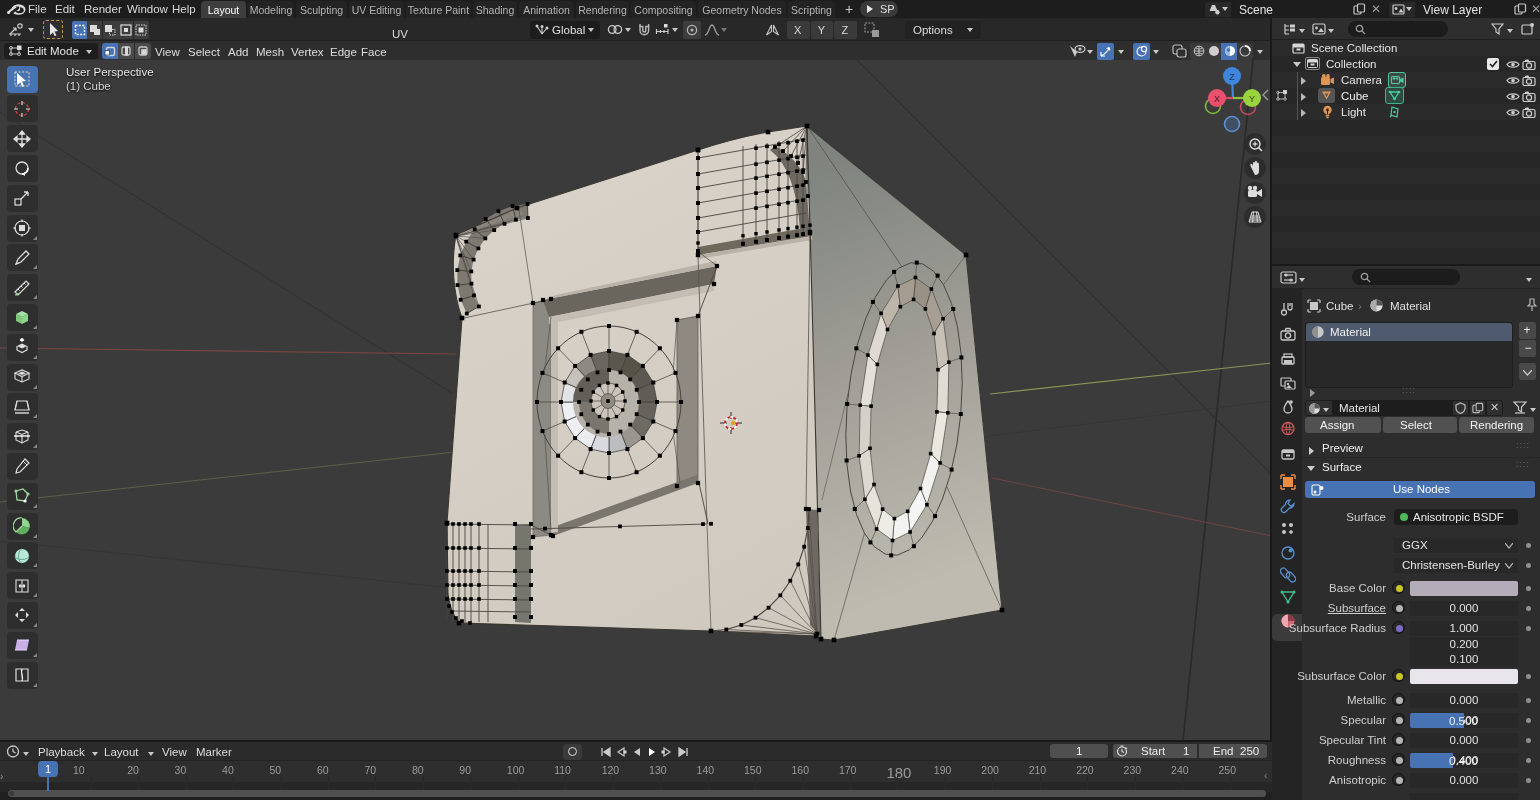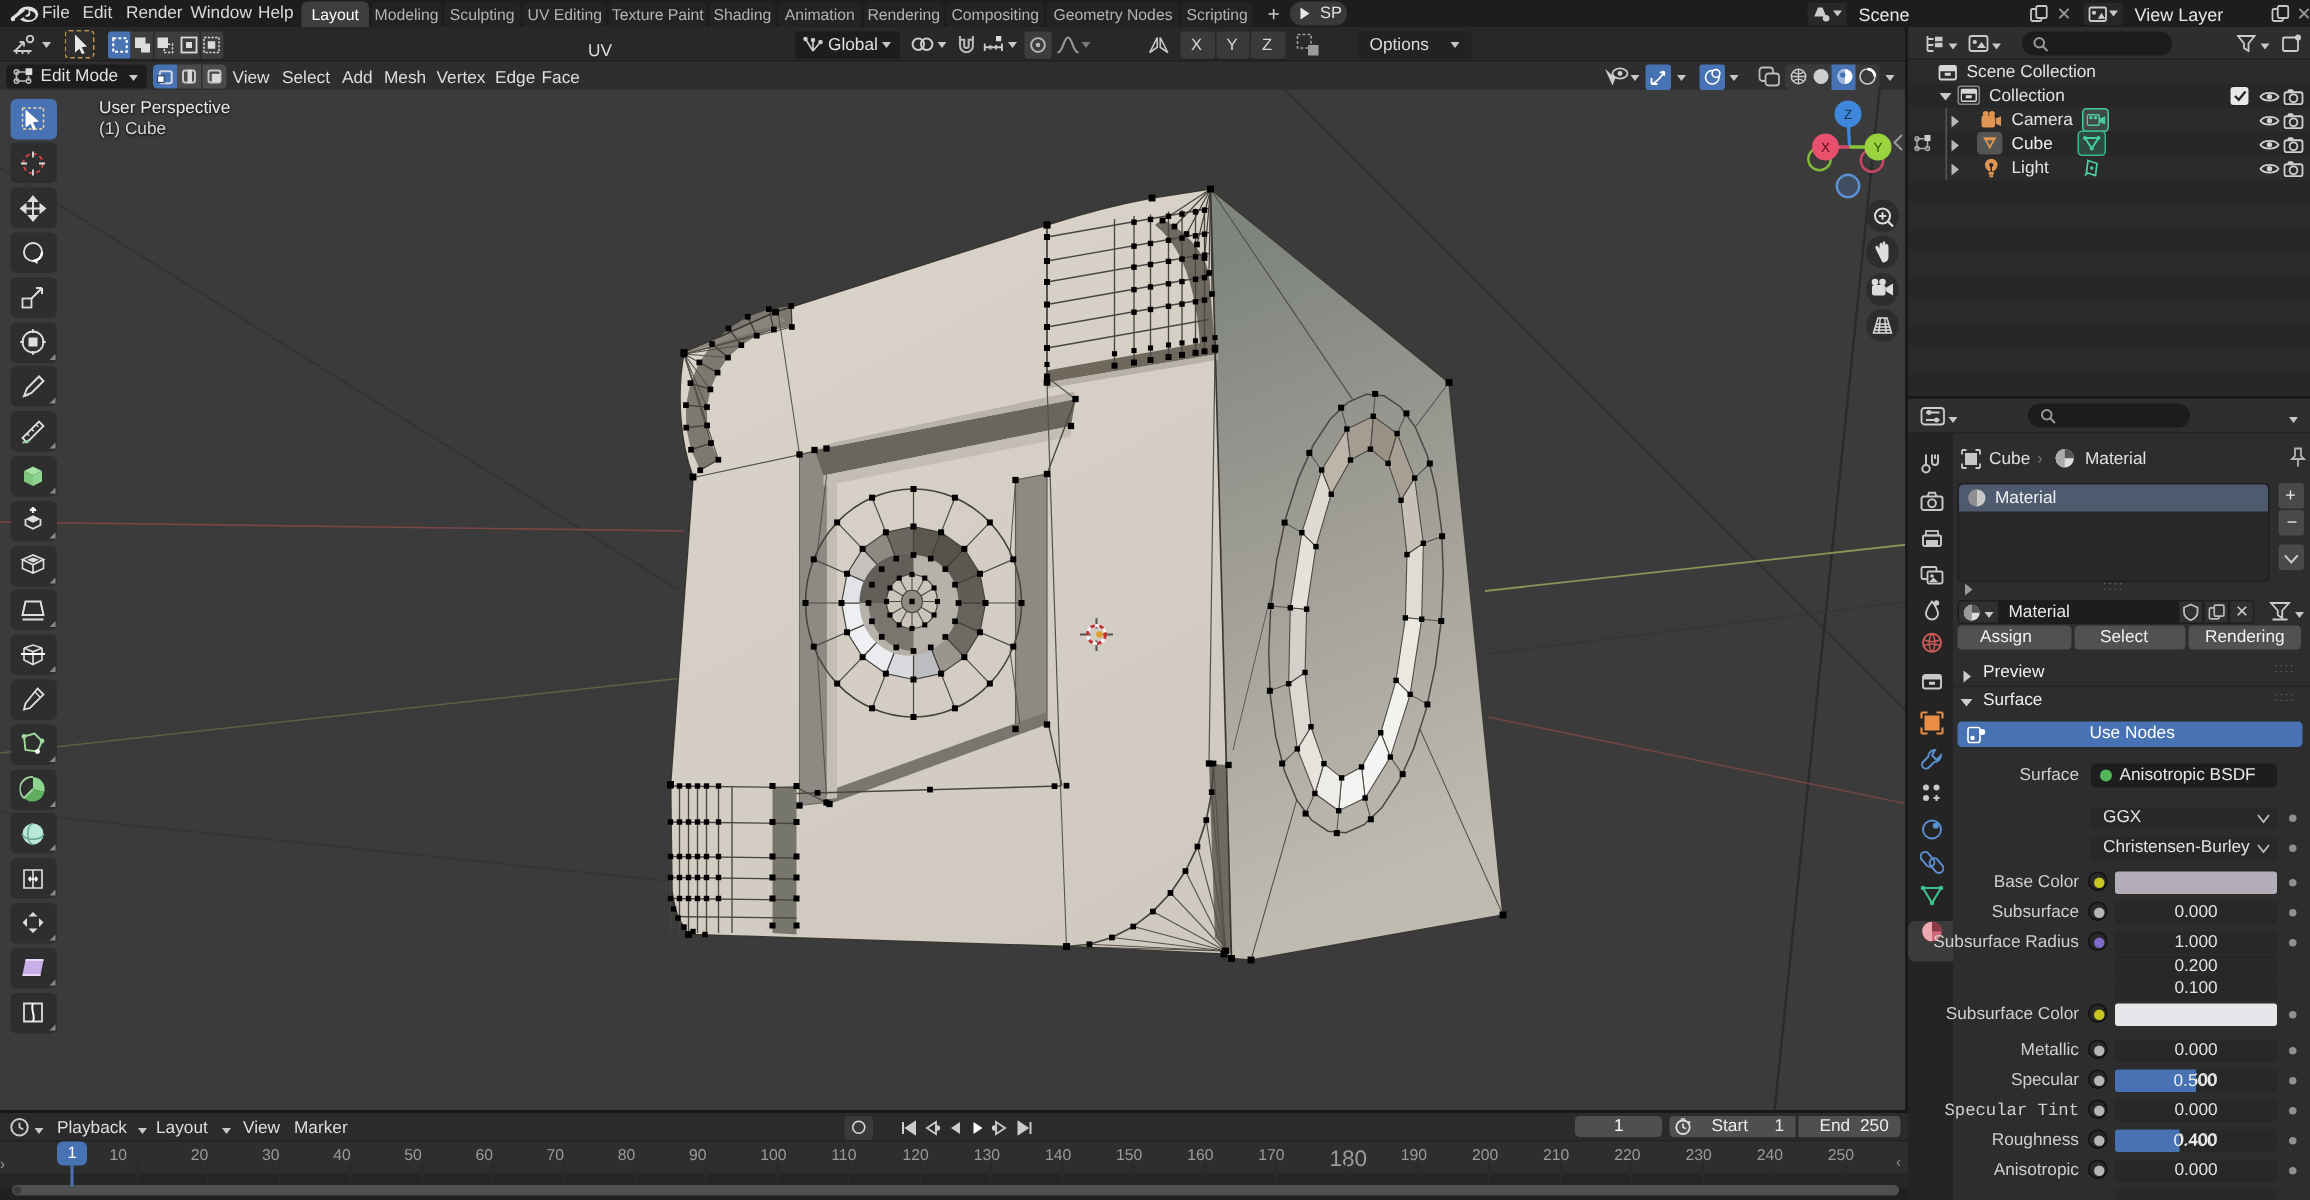--- a/index.html
+++ b/index.html
@@ -1230,21 +1230,21 @@
     <div class="pfield" style="left:1394px;top:558px;width:124px;text-align:left;padding-left:8px;">Christensen-Burley</div>
     <svg class="abs" style="left:1505px;top:563px" width="8" height="6">
       <path d="M0 0 L4 5 L8 0" stroke="#bbb" stroke-width="1.2" fill="none"></path>
     </svg>
     <span class="ddot" style="left:1526px;top:563px;"></span>
     <span class="plbl" style="left:1246px;top:582px;width:140px;">Base Color</span>
     <span class="ldot abs" style="left:1392px;top:581px;"></span>
     <div class="abs" style="left:1395.5px;top:584.5px;width:7px;height:7px;border-radius:50%;background:#c8c520;"></div>
     <span class="ddot" style="left:1526px;top:586px;"></span>
     <div class="abs" style="left:1410px;top:581px;width:108px;height:15px;background:#b3adb9;border-radius:2px;"></div>
-    <span class="plbl" style="left:1246px;top:602px;width:140px;">Subsurface</span>
+    <span class="plbl" style="left:1246px;top:602px;width:140px;text-decoration:underline;">Subsurface</span>
     <span class="ldot abs" style="left:1392px;top:601px;"></span>
     <div class="abs" style="left:1395.5px;top:604.5px;width:7px;height:7px;border-radius:50%;background:#b5b5b5;"></div>
     <span class="ddot" style="left:1526px;top:606px;"></span>
     <div class="pfield" style="left:1410px;top:601px;width:108px;">0.000</div>
     <span class="plbl" style="left:1246px;top:622px;width:140px;">Subsurface Radius</span>
     <span class="ldot abs" style="left:1392px;top:621px;"></span>
     <div class="abs" style="left:1395.5px;top:624.5px;width:7px;height:7px;border-radius:50%;background:#7d6ac8;"></div>
     <span class="ddot" style="left:1526px;top:626px;"></span>
     <div class="pfield" style="left:1410px;top:621.0px;width:108px;">1.000</div>
     <div class="pfield" style="left:1410px;top:636.5px;width:108px;">0.200</div>
@@ -1259,21 +1259,21 @@
     <div class="abs" style="left:1395.5px;top:696.5px;width:7px;height:7px;border-radius:50%;background:#b5b5b5;"></div>
     <span class="ddot" style="left:1526px;top:698px;"></span>
     <div class="pfield" style="left:1410px;top:693px;width:108px;">0.000</div>
     <span class="plbl" style="left:1246px;top:714px;width:140px;">Specular</span>
     <span class="ldot abs" style="left:1392px;top:713px;"></span>
     <div class="abs" style="left:1395.5px;top:716.5px;width:7px;height:7px;border-radius:50%;background:#b5b5b5;"></div>
     <span class="ddot" style="left:1526px;top:718px;"></span>
     <div class="pfield" style="left:1410px;top:713px;width:108px;">0.500</div>
     <div class="abs" style="left:1410px;top:713px;width:54px;height:15px;background:#4772b3;border-radius:2px 0 0 2px;"></div>
     <span class="txt" style="left:1449px;top:714.5px;color:#f0f0f0;font-size:11.5px;">0.500</span>
-    <span class="plbl" style="left:1246px;top:734px;width:140px;font-family:Liberation Mono, monospace;">Specular Tint</span>
+    <span class="plbl" style="left:1246px;top:734px;width:140px;">Specular Tint</span>
     <span class="ldot abs" style="left:1392px;top:733px;"></span>
     <div class="abs" style="left:1395.5px;top:736.5px;width:7px;height:7px;border-radius:50%;background:#b5b5b5;"></div>
     <span class="ddot" style="left:1526px;top:738px;"></span>
     <div class="pfield" style="left:1410px;top:733px;width:108px;">0.000</div>
     <span class="plbl" style="left:1246px;top:754px;width:140px;">Roughness</span>
     <span class="ldot abs" style="left:1392px;top:753px;"></span>
     <div class="abs" style="left:1395.5px;top:756.5px;width:7px;height:7px;border-radius:50%;background:#b5b5b5;"></div>
     <span class="ddot" style="left:1526px;top:758px;"></span>
     <div class="pfield" style="left:1410px;top:753px;width:108px;">0.400</div>
     <div class="abs" style="left:1410px;top:753px;width:43px;height:15px;background:#4772b3;border-radius:2px 0 0 2px;"></div>

